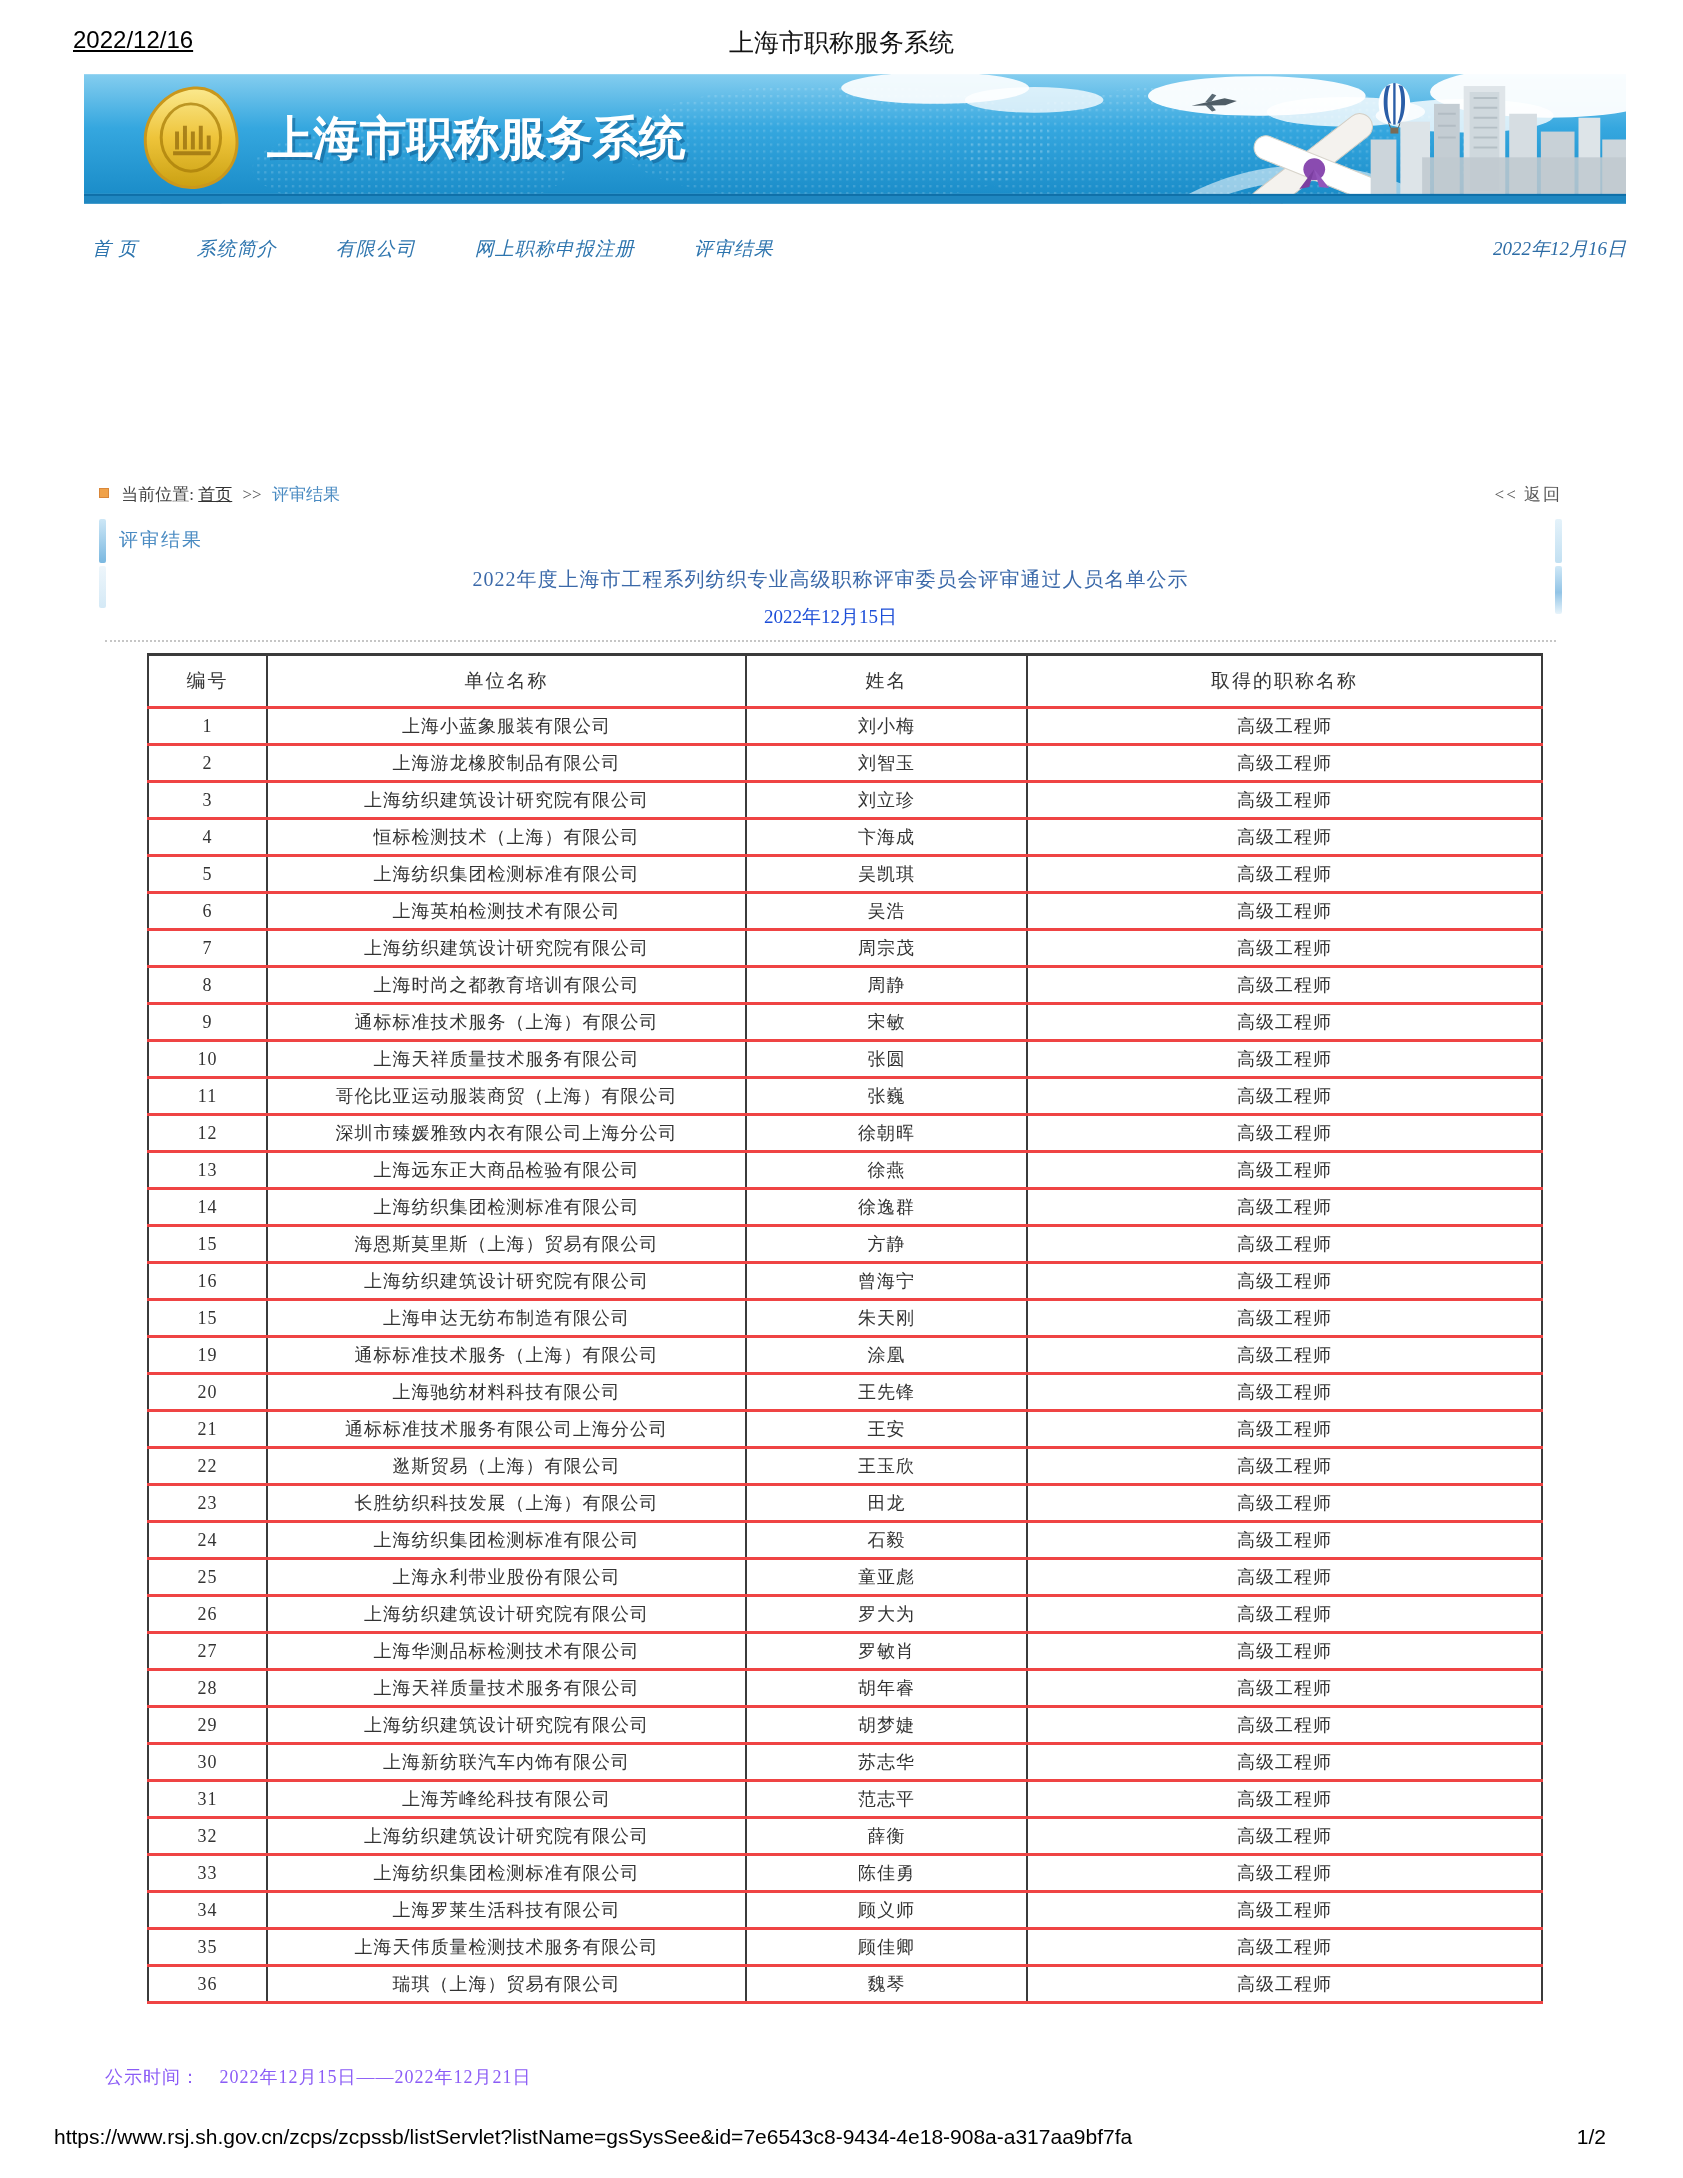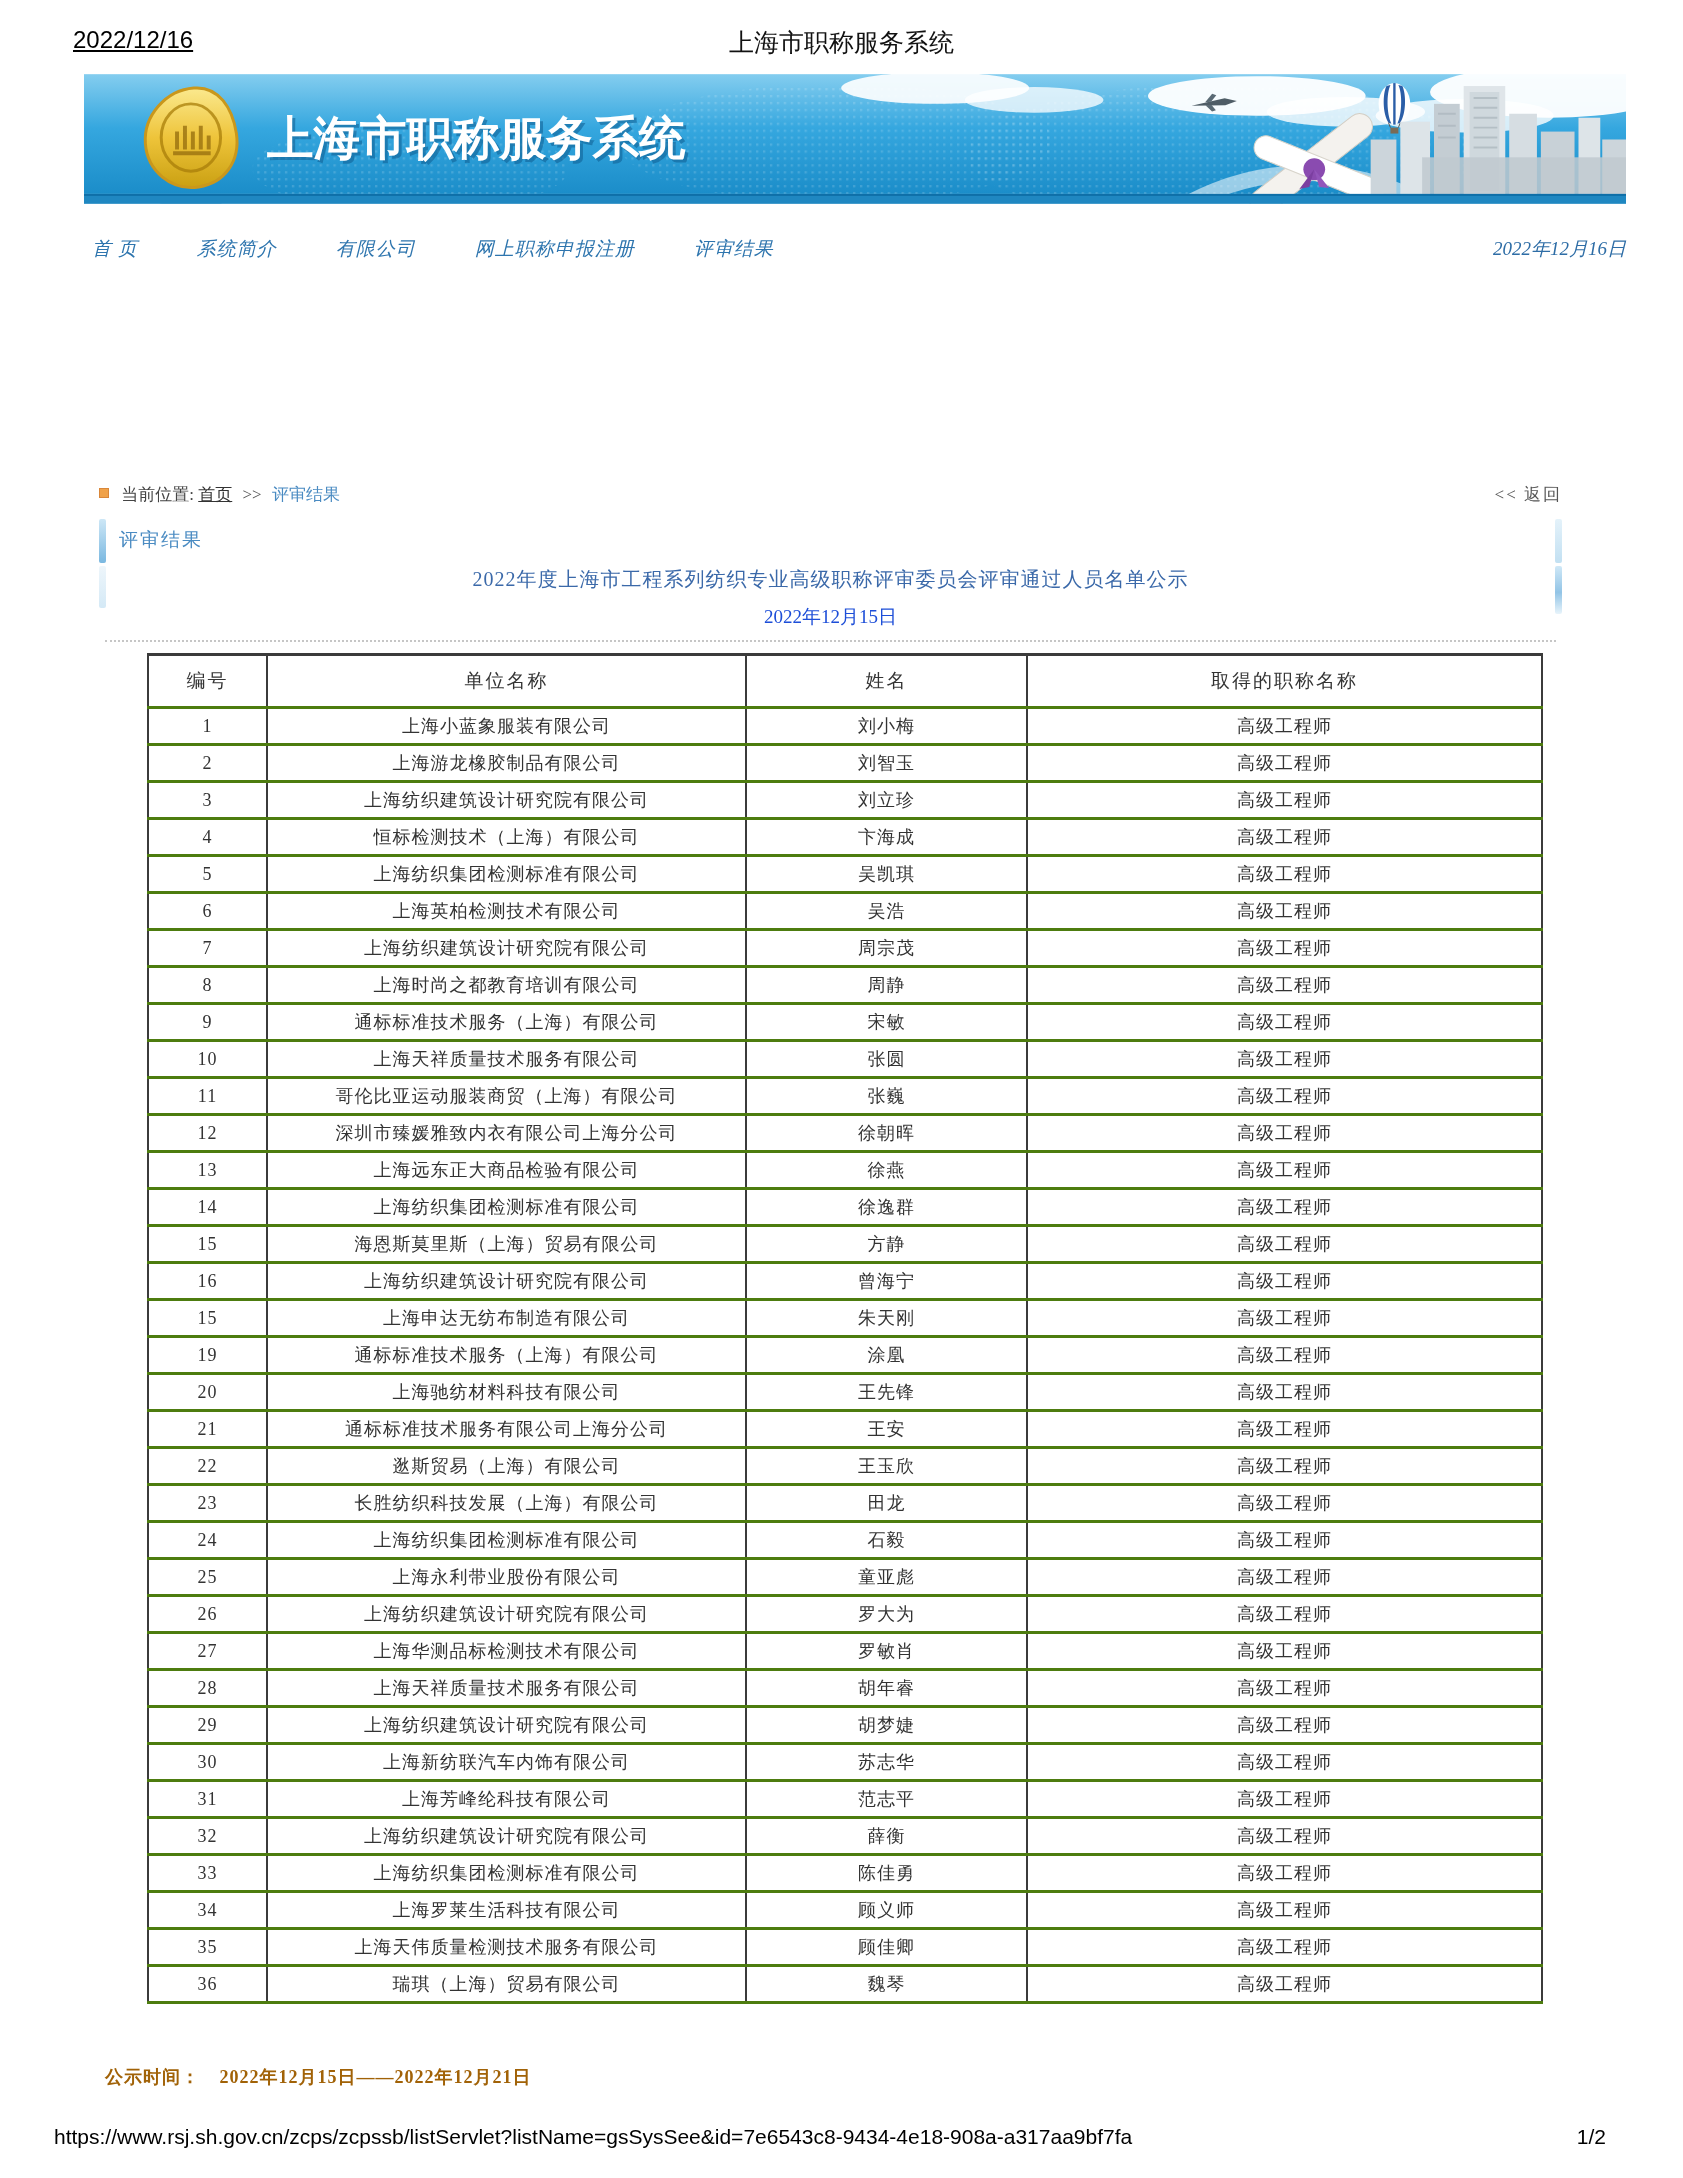--- a/index.html
+++ b/index.html
@@ -37,24 +37,24 @@
   
   .notice-title{position:absolute;top:566px;left:99px;width:1463px;text-align:center;font-size:20px;color:#3b69a9;letter-spacing:1px;}
   .notice-date{position:absolute;top:604px;left:99px;width:1463px;text-align:center;font-size:19px;color:#1d4ed8;}
   .dotted-sep{position:absolute;top:640px;left:105px;width:1451px;height:0;border-top:2px dotted #c6c6c6;}
   
   .results-table{position:absolute;top:653px;left:147px;width:1394px;border-collapse:collapse;table-layout:fixed;
                  font-size:18px;color:#333;}
   .results-table th{height:50px;font-weight:normal;font-size:19px;letter-spacing:2px;}
   .results-table td{height:34px;text-align:center;letter-spacing:1px;}
   .results-table th,.results-table td{border:2px solid #3b3b3b;padding:0 4px;}
-  .results-table tr{border-top:3px solid #3b3b3b;border-bottom:3px solid #4d7c0f;padding-left:40px;}
+  .results-table tr{border-top:3px solid #3b3b3b;border-bottom:3px solid #ef4444;padding-left:40px;}
   .results-table{border:2px solid #3b3b3b;}
   
-  .publicity{position:absolute;top:2065px;left:105px;font-size:18px;color:#a16207;letter-spacing:1px;font-weight:bold;}
+  .publicity{position:absolute;top:2065px;left:105px;font-size:18px;color:#8b5cf6;letter-spacing:1px;}
   .publicity .pub-range{margin-left:14px;}
   
   .footer-url{position:absolute;top:2125px;left:54px;font-family:"Liberation Sans","DejaVu Sans",sans-serif;font-size:21px;color:#000;}
   .footer-page{position:absolute;top:2125px;right:77px;font-family:"Liberation Sans","DejaVu Sans",sans-serif;font-size:21px;color:#000;}
 </style>
 </head>
 <body>
 
 <div class="print-date">2022/12/16</div>
 <div class="print-title">上海市职称服务系统</div>

